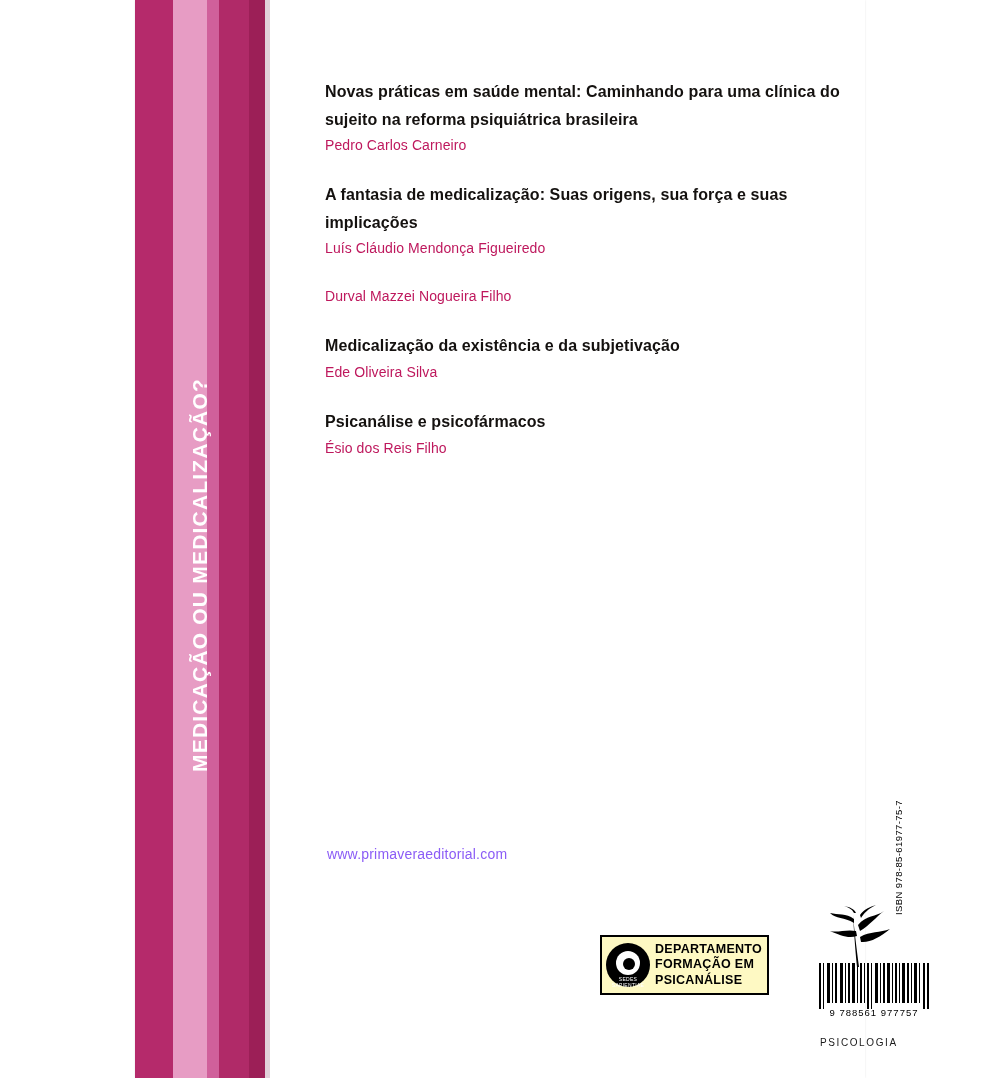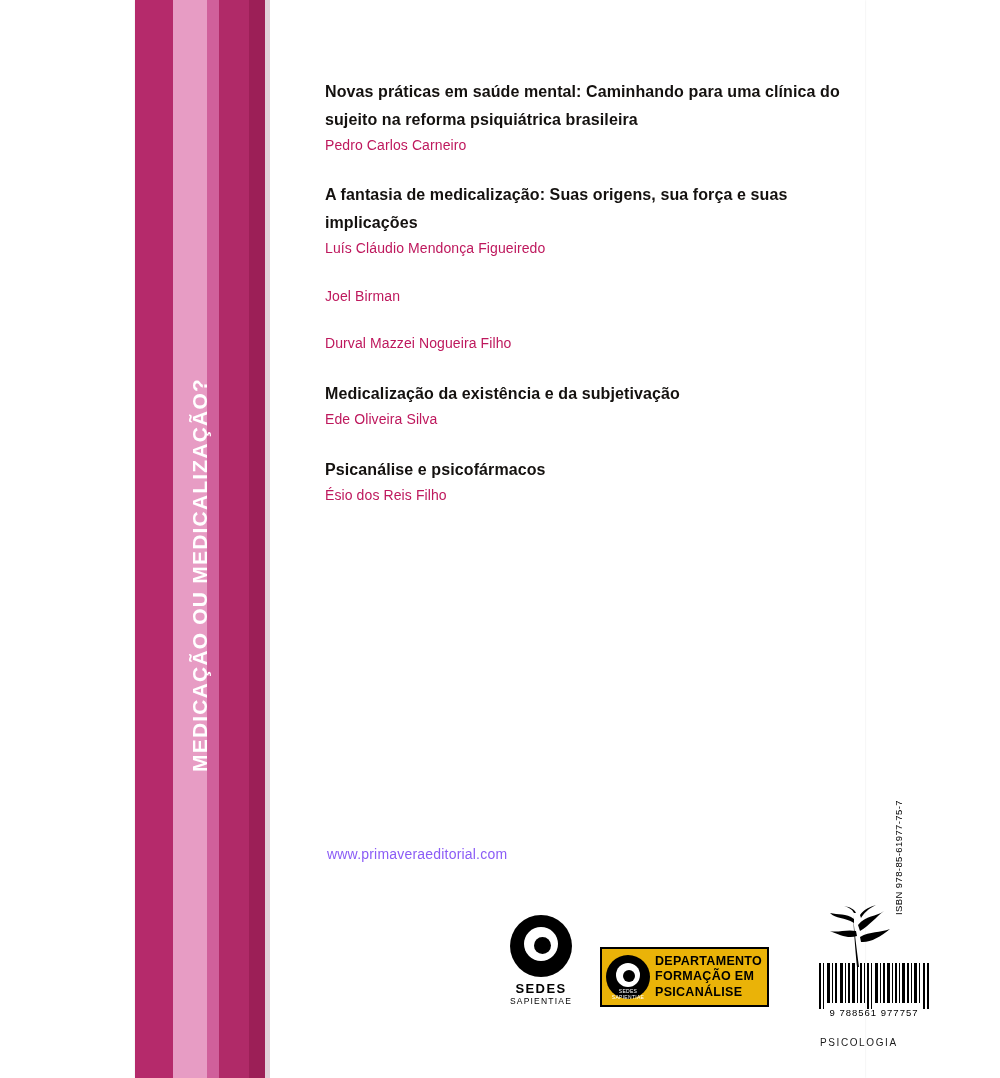--- a/index.html
+++ b/index.html
@@ -160,24 +160,23 @@
   }
 
   
   .dept-logo {
     position: absolute;
     left: 275px;
     top: 30px;
     width: 165px;
     height: 56px;
     border: 2px solid #000;
-    background: #eab308;
+    background: #fef9c3;
     display: flex;
     align-items: center;
-    margin-top: 12px;
   }
   .dept-mark {
     width: 44px;
     height: 44px;
     margin-left: 4px;
     border-radius: 50%;
     background: #000;
     position: relative;
     flex: none;
   }
@@ -297,21 +296,20 @@
         <div class="entry-title">Novas práticas em saúde mental: Caminhando para uma clínica do sujeito na reforma psiquiátrica brasileira</div>
         <div class="entry-author">Pedro Carlos Carneiro</div>
       </div>
 
       <div class="entry">
         <div class="entry-title">A fantasia de medicalização: Suas origens, sua força e  suas implicações</div>
         <div class="entry-author">Luís Cláudio Mendonça Figueiredo</div>
       </div>
 
       <div class="entry">
-        <div class="entry-author">Joel Birman</div>
       </div>
 
       <div class="entry">
         <div class="entry-author">Durval Mazzei Nogueira Filho</div>
       </div>
 
       <div class="entry">
         <div class="entry-title">Medicalização da existência e da subjetivação</div>
         <div class="entry-author">Ede Oliveira Silva</div>
       </div>
@@ -321,25 +319,20 @@
         <div class="entry-author">Ésio dos Reis Filho</div>
       </div>
 
 
     </div>
 
     <div class="website">www.primaveraeditorial.com</div>
 
     <div class="logos">
 
-      <div class="sedes-logo">
-        <div class="sedes-mark"></div>
-        <div class="sedes-text1">SEDES</div>
-        <div class="sedes-text2">SAPIENTIAE</div>
-      </div>
 
       <div class="dept-logo">
         <div class="dept-mark">
           <div class="dept-mark-label">SEDES SAPIENTIAE</div>
         </div>
         <div class="dept-words">
           <div>DEPARTAMENTO</div>
           <div>FORMAÇÃO EM</div>
           <div>PSICANÁLISE</div>
         </div>

